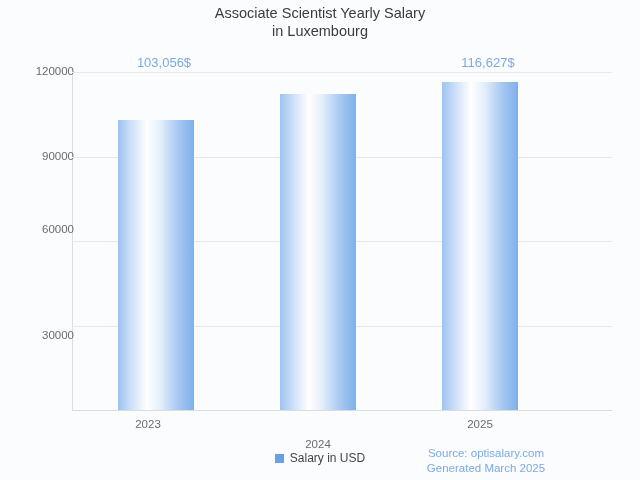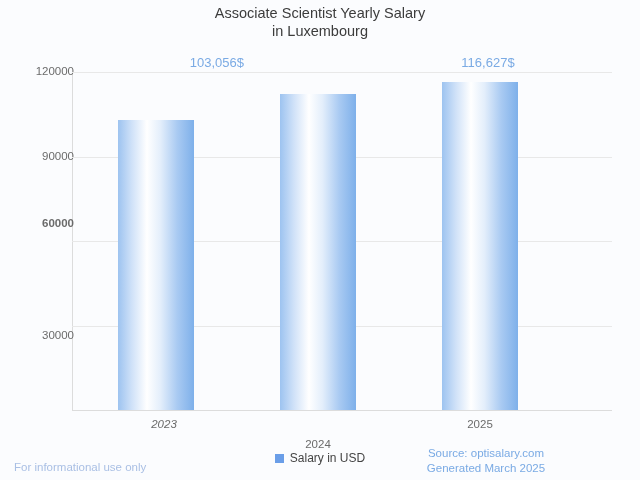--- a/index.html
+++ b/index.html
@@ -157,46 +157,45 @@
     <span>Associate Scientist Yearly Salary</span>
     <span class="line2">in Luxembourg</span>
   </div>
 
   <div class="axis-y-line"></div>
   <div class="axis-x-line"></div>
 
   <div class="ytick-wrap">
     <div class="ytick" style="top:0px;">120000</div>
     <div class="ytick" style="top:84.5px;">90000</div>
-    <div class="ytick" style="top:152px;font-weight:bold;">60000</div>
+    <div class="ytick" style="top:158px;">60000</div>
     <div class="ytick" style="top:264px;">30000</div>
   </div>
 
   <div class="plot">
     <div class="gridline" style="top:0px;"></div>
     <div class="gridline" style="top:84.5px;"></div>
     <div class="gridline" style="top:169px;"></div>
     <div class="gridline" style="top:253.5px;"></div>
 
     <div class="bar" style="left:46px; height:290px;"></div>
     <div class="bar" style="left:208px; height:316px;"></div>
     <div class="bar" style="left:370px; height:328px;"></div>
   </div>
 
-  <div class="bar-label" style="left:84px; top:55px;text-align:right;">103,056$</div>
+  <div class="bar-label" style="left:84px; top:55px;">103,056$</div>
   <div class="bar-label" style="left:408px; top:55px;">116,627$</div>
 
-  <div class="xtick" style="left:104px;font-style:italic;">2023</div>
+  <div class="xtick" style="left:88px;">2023</div>
   <div class="xtick" style="left:258px;margin-top:20px;">2024</div>
   <div class="xtick" style="left:420px;">2025</div>
 
   <div class="legend">
     <span class="legend-swatch"></span><span>Salary in USD</span>
   </div>
 
-  <div class="footnote-left">For informational use only</div>
 
   <div class="footnote-right">
     <div>Source: optisalary.com</div>
     <div>Generated March 2025</div>
   </div>
 
 </div>
 
 </body></html>

